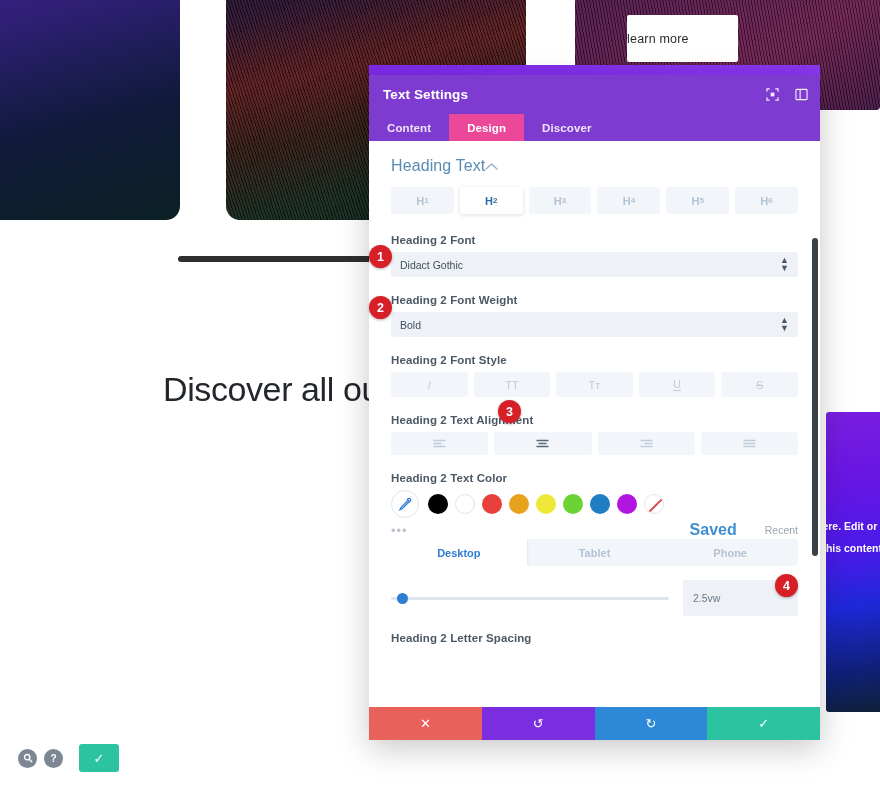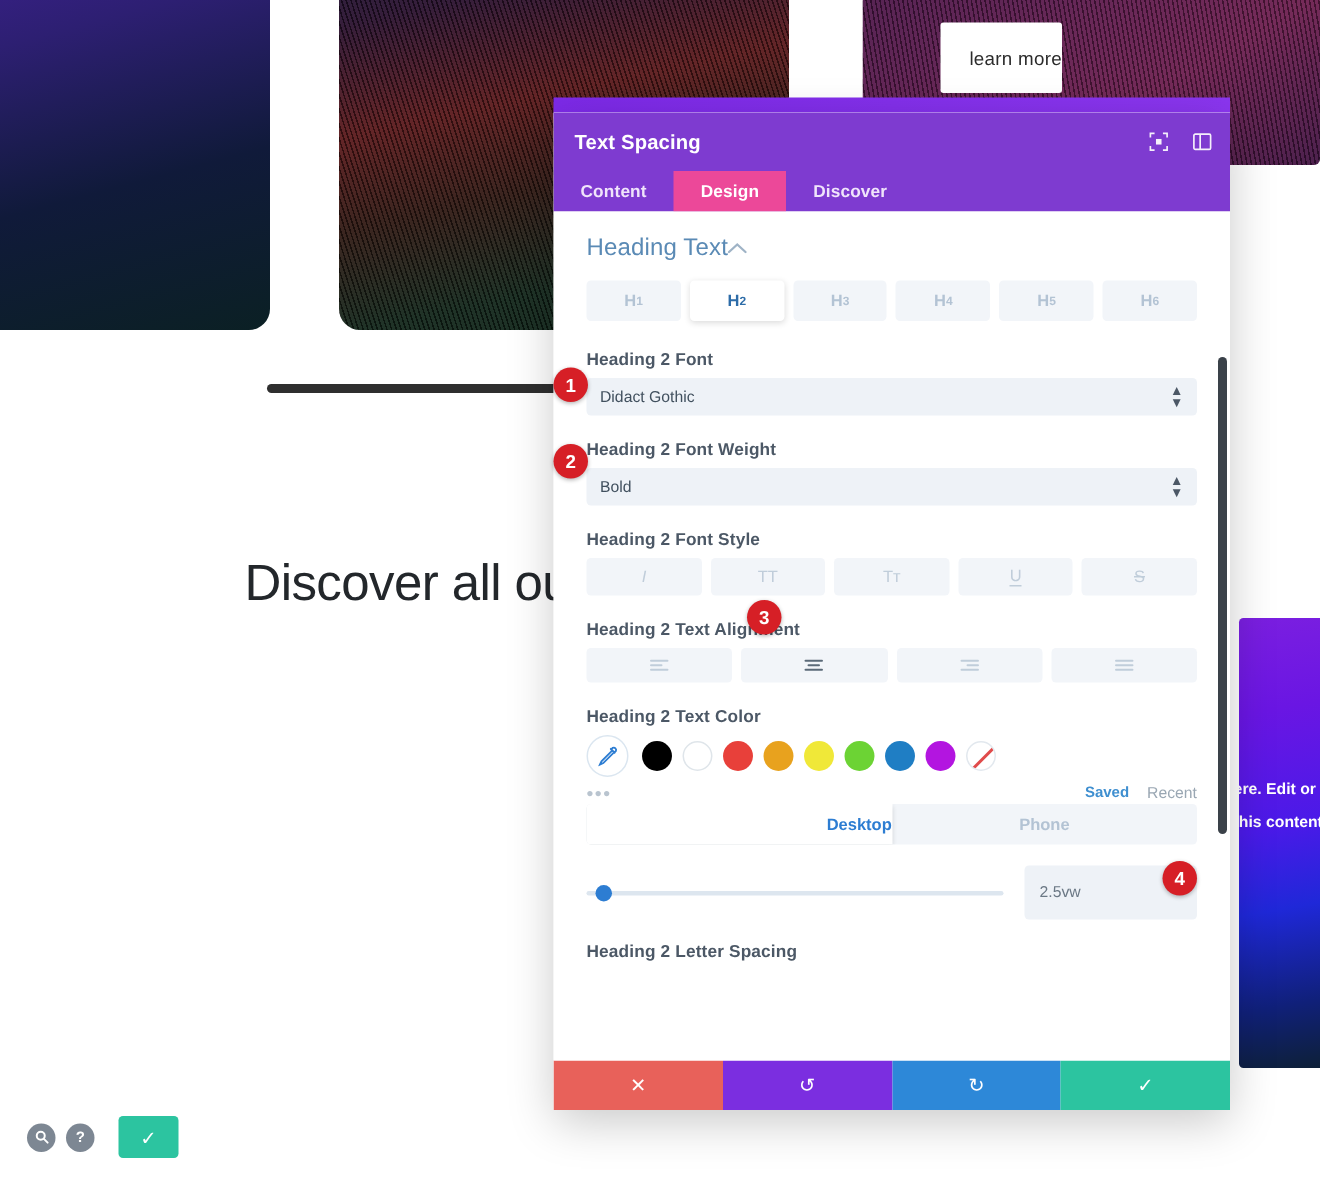--- a/index.html
+++ b/index.html
@@ -29,23 +29,23 @@
   }
 
   .card-top-right {
     position:absolute; left:575px; top:-90px; width:305px; height:200px;
     overflow:hidden; border-radius:4px;
     background:
       repeating-linear-gradient(80deg, rgba(0,0,0,.40) 0px, rgba(0,0,0,.40) 1px, rgba(255,255,255,.05) 1px, rgba(255,255,255,.05) 3px),
       linear-gradient(150deg,#3d1446 0%,#5a1b4e 40%,#6e2050 70%,#431544 100%);
   }
   .learn-more {
-    position:absolute; left:627px; top:15px; width:81px; height:47px;
+    position:absolute; left:627px; top:15px; width:111px; height:47px;
     background:#ffffff; border-radius:2px;
-    display:flex; align-items:center; justify-content:flex-end;
+    display:flex; align-items:center; justify-content:flex-start;
     font-size:12.5px; color:#2b2b2b; letter-spacing:.2px;
   }
 
   .purple-bar {
     position:absolute; left:369px; top:65px; width:451px; height:14px;
     background:linear-gradient(90deg,#7d2ae8,#8b36f0);
   }
 
   .divider {
     position:absolute; left:178px; top:256px; width:210px; height:6px;
@@ -157,36 +157,36 @@
     margin-right:2px;
   }
   .sw-white { border:1px solid #dfe5ea; background:#fff; }
   .sw-none { background:#fff; border:1px solid #e2e8ee; position:relative; overflow:hidden; }
   .sw-none::after {
     content:""; position:absolute; left:-2px; top:9px; width:26px; height:1.6px;
     background:#e04b4b; transform:rotate(-45deg);
   }
   .sw-meta { display:flex; align-items:center; margin-top:3px; }
   .dots { font-size:13px; color:#b9c4cf; letter-spacing:1px; flex:1; }
-  .saved { font-size:10px; color:#3f8fd0; font-weight:bold; margin-right:12px; }
+  .saved { font-size:16px; color:#3f8fd0; font-weight:bold; margin-right:28px; }
   .recent { font-size:10.5px; color:#9aa7b3; }
 
   .size-head { display:flex; align-items:center; gap:7px; margin:22px 0 7px 0; }
   .size-head .field-label { margin-bottom:0; }
   .badge-ic {
     width:14px; height:14px; border-radius:3px; background:#fff;
     border:1.5px solid #2d7dd2; display:flex; align-items:center; justify-content:center;
   }
 
   .device-tabs { display:flex; gap:0; background:#f2f5f9; border-radius:3px; overflow:hidden; margin-bottom:14px; }
   .dev {
     flex:1; height:27px; display:flex; align-items:center; justify-content:center;
     font-size:11px; color:#b3c3d4; font-weight:bold;
   }
-  .dev.active { background:#fff; color:#2d7dd2; box-shadow:0 1px 3px rgba(0,0,0,.12);justify-content:flex-end; }
+  .dev.active { background:#fff; color:#2d7dd2; box-shadow:0 1px 3px rgba(0,0,0,.12); }
 
   .slider-row { display:flex; align-items:center; gap:14px; margin-bottom:16px; }
   .track { flex:1; height:3px; background:#dde6ef; border-radius:2px; position:relative; }
   .knob { position:absolute; top:-4px; width:11px; height:11px; border-radius:50%; background:#2d7dd2; }
   .numbox {
     width:115px; height:23px; background:#eef2f7; border-radius:3px;
     display:flex; align-items:center; padding:18px 10px;
     font-size:10.5px; color:#6b7885;
   }
 
@@ -256,21 +256,21 @@
       </div>
       <div class="fab-save">
         <span>✓</span>
       </div>
     </div>
   </div>
 
   <div class="modal">
 
     <div class="modal-head">
-      <div class="modal-title">Text Spacing</div>
+      <div class="modal-title">Text Settings</div>
       <div class="head-icons">
         <span>
           <svg class="head-ic" viewBox="0 0 14 14" fill="none" stroke="#ffffff" stroke-width="1.2">
             <path d="M1 4V1h3M13 4V1h-3M1 10v3h3M13 10v3h-3"></path>
             <rect x="5" y="5" width="4" height="4" fill="#ffffff" stroke="none"></rect>
           </svg>
         </span>
         <span>
           <svg class="head-ic" viewBox="0 0 14 14" fill="none" stroke="#ffffff" stroke-width="1.2">
             <rect x="1" y="1.5" width="12" height="11" rx="1"></rect>
@@ -417,20 +417,23 @@
           <div class="saved">Saved</div>
           <div class="recent">Recent</div>
         </div>
 
 
         <div class="device-tabs">
           <div class="dev active">
               <span>Desktop</span>
             </div>
           <div class="dev">
+              <span>Tablet</span>
+            </div>
+          <div class="dev">
               <span>Phone</span>
             </div>
         </div>
 
         <div class="slider-row">
           <div class="track">
             <div class="knob" style="left:2%"></div>
           </div>
           <div class="numbox">
             <span>2.5vw</span>

